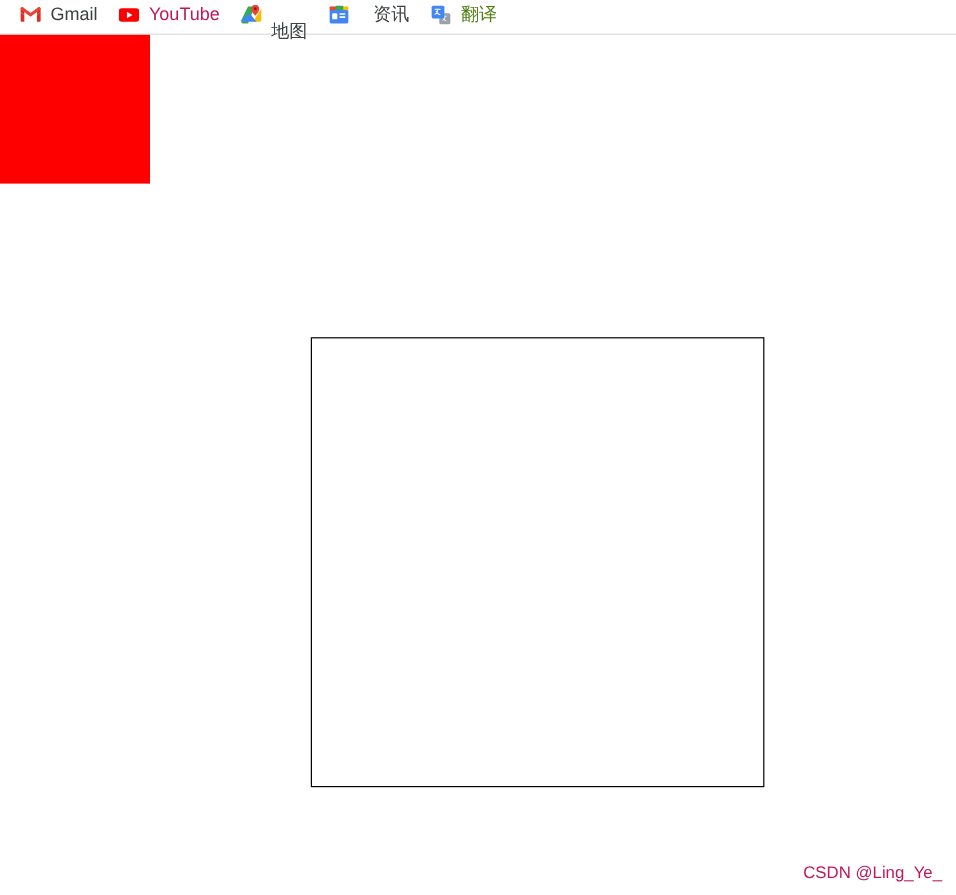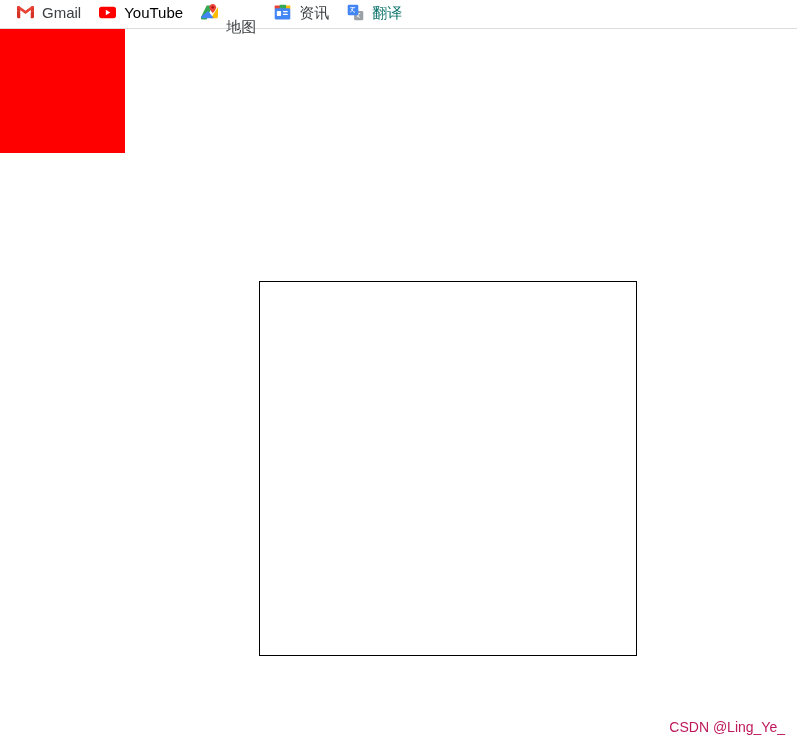--- a/index.html
+++ b/index.html
@@ -107,21 +107,21 @@
     <span class="bookmark-label" style="color: rgb(60, 64, 67);">Gmail</span>
   </div>
 
   <div class="bookmark-item">
     <span class="bookmark-icon">
       <svg viewBox="0 0 24 17" width="17" height="17" xmlns="http://www.w3.org/2000/svg">
         <rect x="0" y="0.5" width="24" height="16" rx="3.6" ry="3.6" fill="#ff0000"></rect>
         <path d="M9.6 4.6l6.4 3.9-6.4 3.9z" fill="#ffffff"></path>
       </svg>
     </span>
-    <span class="bookmark-label" style="color: #000000;">YouTube</span>
+    <span class="bookmark-label" style="color: #be185d;">YouTube</span>
   </div>
 
   <div class="bookmark-item">
     <span class="bookmark-icon">
       <svg viewBox="0 0 24 24" width="17" height="17" xmlns="http://www.w3.org/2000/svg">
         <path d="M0 18.5L8 2h8l-8 20H2a2 2 0 0 1-2-2z" fill="#34a853"></path>
         <path d="M24 6v12a2 2 0 0 1-2 2h-8L24 4z" fill="#fbbc04"></path>
         <path d="M0 20v-2l10-8 8 10H2a2 2 0 0 1-2-2z" fill="#4285f4"></path>
         <path d="M10 2h12a2 2 0 0 1 2 2v4L12 22 6 14z" fill="#4285f4" opacity="0"></path>
         <path d="M16.6 0c-2.6 0-4.7 2.1-4.7 4.7 0 3.5 4.7 8.3 4.7 8.3s4.7-4.8 4.7-8.3C21.3 2.1 19.2 0 16.6 0z" fill="#ea4335"></path>
@@ -136,33 +136,33 @@
       <svg viewBox="0 0 24 24" width="17" height="17" xmlns="http://www.w3.org/2000/svg">
         <rect x="1" y="2" width="8" height="6" rx="1" fill="#ea4335"></rect>
         <rect x="15" y="2" width="8" height="6" rx="1" fill="#fbbc04"></rect>
         <rect x="8" y="1" width="9" height="7" rx="1" fill="#34a853"></rect>
         <rect x="1" y="6" width="22" height="16" rx="2" fill="#4285f4"></rect>
         <rect x="4" y="10" width="6" height="7" rx="1" fill="#ffffff"></rect>
         <rect x="12.5" y="10" width="7" height="1.8" rx="0.7" fill="#ffffff"></rect>
         <rect x="12.5" y="13.6" width="7" height="1.8" rx="0.7" fill="#ffffff"></rect>
       </svg>
     </span>
-    <span class="bookmark-label cjk" style="color: rgb(60, 64, 67);">资讯</span>
+    <span class="bookmark-label cjk" style="color: rgb(60, 64, 67); margin-left: 12px;">资讯</span>
   </div>
 
   <div class="bookmark-item">
     <span class="bookmark-icon">
       <svg viewBox="0 0 24 24" width="17" height="17" xmlns="http://www.w3.org/2000/svg">
         <rect x="10" y="10" width="13" height="13" rx="2" fill="#9aa0a6"></rect>
         <path d="M15 13.5h3M16.5 13.5v1c0 2-1 3.2-2.2 3.8M14.2 15.5c0.6 1.6 2 2.8 3.6 3.3" stroke="#ffffff" stroke-width="1.1" fill="none" stroke-linecap="round"></path>
         <rect x="1" y="1" width="15" height="15" rx="2" fill="#4285f4"></rect>
         <path d="M5 5.2h6M8 5.2v1.2c0 2.4-1.2 4-3 4.8M6.4 7.6c0.8 2 2.4 3.4 4.4 4" stroke="#ffffff" stroke-width="1.2" fill="none" stroke-linecap="round"></path>
       </svg>
     </span>
-    <span class="bookmark-label cjk" style="color: #0f766e;">翻译</span>
+    <span class="bookmark-label cjk" style="color: #4d7c0f;">翻译</span>
   </div>
 
 </div>
 
 <div id="red-block" style="background: rgb(255, 0, 0);"></div>
 
 <div id="outlined-box" style="border-color: rgb(0, 0, 0); background: rgb(255, 255, 255);"></div>
 
 <div id="watermark" style="color: #be185d;">CSDN @Ling_Ye_</div>
 

